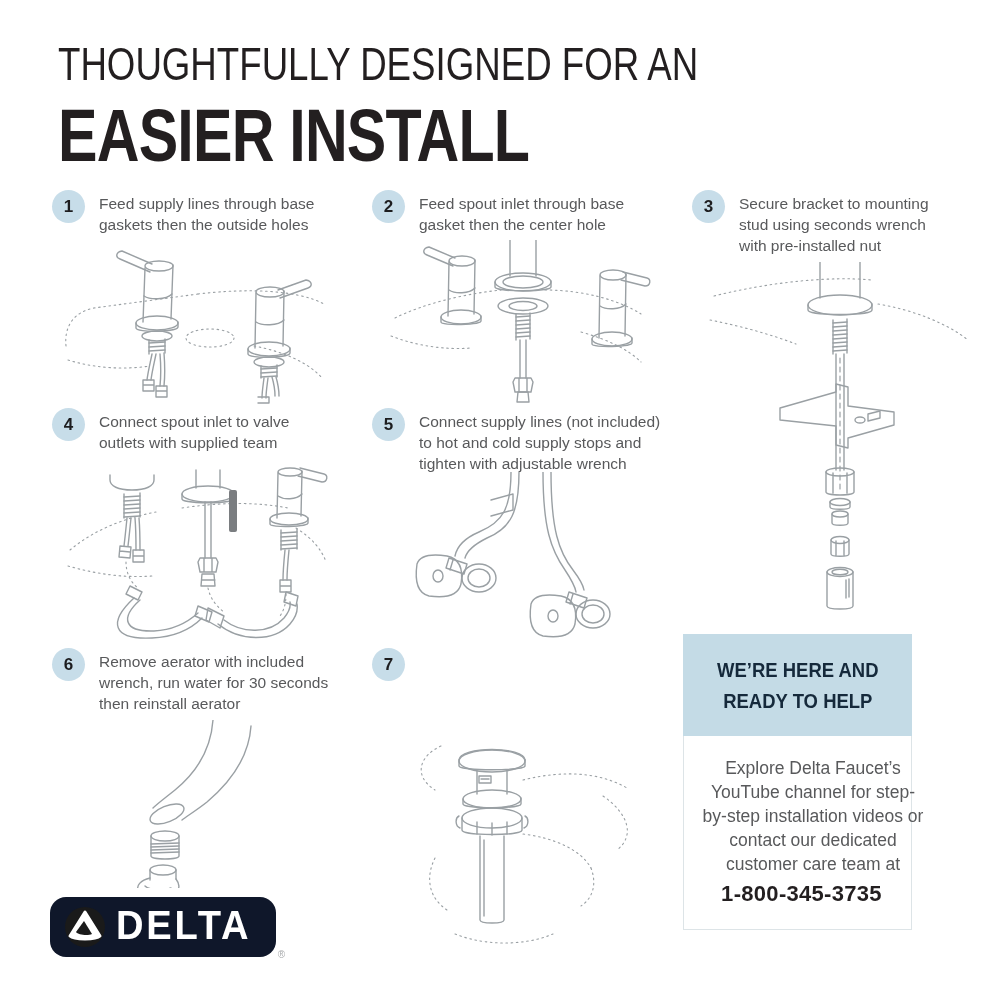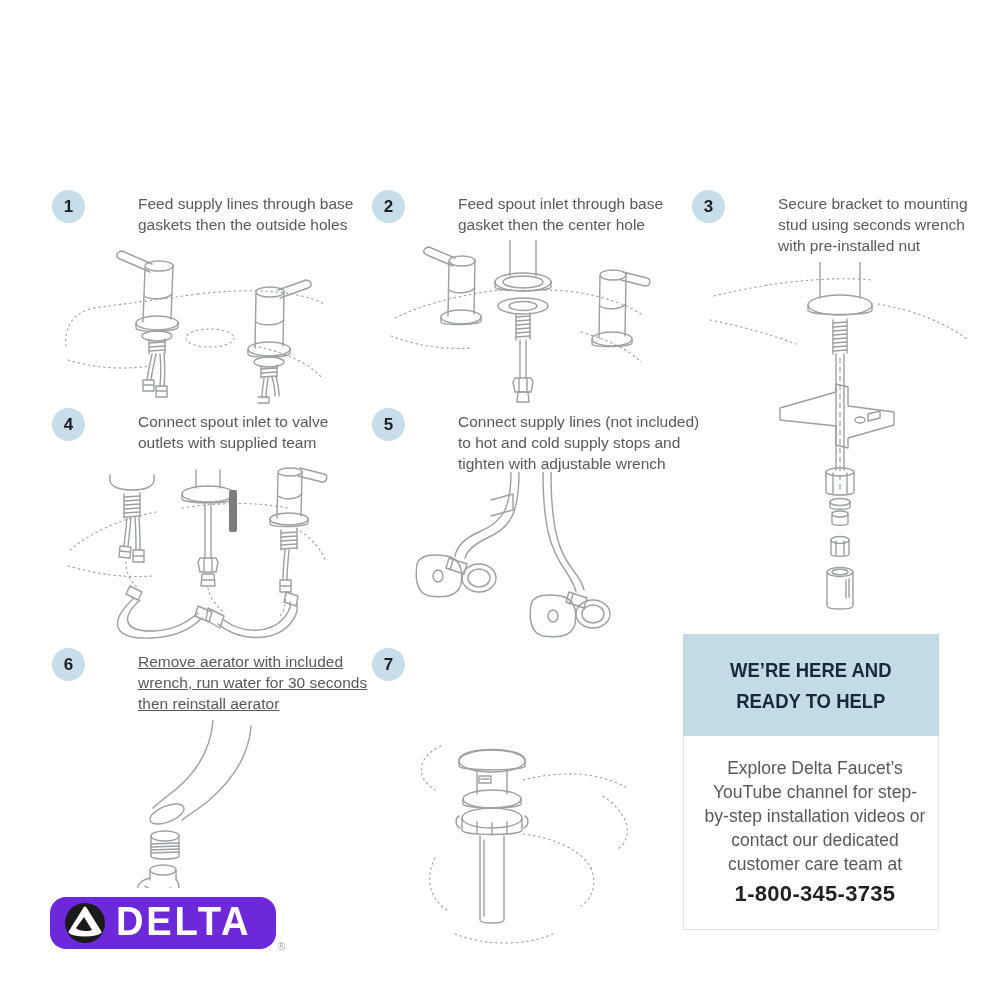--- a/index.html
+++ b/index.html
@@ -9,49 +9,53 @@
   .title-wrap{position:absolute;left:58px;top:36px;}
   .title-line1{font-size:47px;font-weight:400;letter-spacing:0px;white-space:nowrap;
                transform:scaleX(0.78);transform-origin:left top;color:#231f20;}
   .title-line2{font-size:74px;font-weight:700;letter-spacing:-1px;white-space:nowrap;
                transform:scaleX(0.80);transform-origin:left top;color:#231f20;margin-top:2px;}
   
   .step{position:absolute;display:flex;gap:14px;}
   .step-badge{width:33px;height:33px;border-radius:50%;background:#c7dde9;flex:none;
               display:flex;align-items:center;justify-content:center;
               font-size:17px;font-weight:700;color:#1d1d1f;}
-  .step-text{font-size:15.5px;line-height:21px;color:#58595b;padding-top:3px;margin-left:39px;}
+  .step-text{font-size:15.5px;line-height:21px;color:#58595b;padding-top:3px;}
   
   svg.art *{stroke:#9aa0a4;fill:none;stroke-width:1.4;stroke-linecap:round;stroke-linejoin:round;}
   svg.art .dot{stroke-dasharray:1.6 3.6;stroke-width:1.1;}
   svg.art .dash{stroke-dasharray:5 4;stroke-width:1.2;}
   svg.art .darkrod{fill:#7a7d80;stroke:none;}
   
-  .help-box{position:absolute;left:683px;top:634px;width:256px;}
+  .help-box{position:absolute;left:683px;top:634px;width:229px;}
   .help-header{height:102px;background:#c4dbe6;display:flex;flex-direction:column;
                align-items:center;justify-content:center;}
   .help-header .hl{font-size:21px;font-weight:700;color:#15293b;line-height:31px;
                    transform:scaleX(0.88);transform-origin:center;white-space:nowrap;}
   .help-body{border:1px solid #dde4e7;border-top:none;background:#fff;
              padding:20px 10px 22px 18px;text-align:center;}
   .help-text{font-size:17.5px;line-height:24px;color:#58595b;width:222px;margin:0 auto;}
   .help-phone{font-size:22px;font-weight:700;color:#231f20;margin-top:5px;letter-spacing:0.3px;}
   
-  .delta-logo{position:absolute;left:50px;top:897px;width:226px;height:52px;background:#6d28d9;
+  .delta-logo{position:absolute;left:50px;top:897px;width:226px;height:60px;background:#0f172a;
               border-radius:16px;display:flex;align-items:center;}
   .delta-badge{margin-left:13px;flex:none;}
   .delta-word{color:#ffffff;font-size:41px;font-weight:700;letter-spacing:3px;margin-left:9px;
               transform:scaleX(0.93);transform-origin:left center;padding-bottom:3px;}
   .delta-reg{position:absolute;right:-9px;bottom:-3px;font-size:10px;color:#a9abad;}
 </style>
 </head>
 <body>
 
 <div id="canvas">
 
+  <div class="title-wrap">
+    <div class="title-line1">THOUGHTFULLY DESIGNED FOR AN</div>
+    <div class="title-line2">EASIER INSTALL</div>
+  </div>
 
   <div class="step" style="left:52px;top:190px;">
     <div class="step-badge">1</div>
     <div class="step-text" style="width:222px;">Feed supply lines through base gaskets then the outside holes</div>
   </div>
   <div class="step" style="left:372px;top:190px;">
     <div class="step-badge">2</div>
     <div class="step-text" style="width:222px;">Feed spout inlet through base gasket then the center hole</div>
   </div>
   <div class="step" style="left:692px;top:190px;">
@@ -227,21 +231,21 @@
     <path d="M156,0 C156,58 164,80 178,98 C184,106 188,112 189,118"></path>
     <path d="M174,120 L192,126 L189,136 L171,130 Z M178,122 L175,132"></path>
     <ellipse cx="198" cy="142" rx="17" ry="14"></ellipse>
     <ellipse cx="198" cy="142" rx="11" ry="9"></ellipse>
     <path d="M136,132 Q132,160 148,164 Q176,168 180,152 Q184,128 166,124 Q140,120 136,132 Z"></path>
     <ellipse cx="158" cy="144" rx="5" ry="6"></ellipse>
   </svg>
 
   <div class="step" style="left:52px;top:648px;">
     <div class="step-badge">6</div>
-    <div class="step-text" style="width:252px;text-decoration:underline;">Remove aerator with included wrench, run water for 30 seconds then reinstall aerator</div>
+    <div class="step-text" style="width:252px;">Remove aerator with included wrench, run water for 30 seconds then reinstall aerator</div>
   </div>
   <div class="step" style="left:372px;top:648px;">
     <div class="step-badge">7</div>
   </div>
 
   <svg class="art" style="position:absolute;left:85px;top:720px;" width="235" height="168" viewBox="0 0 235 168">
     <path d="M128,0 C126,28 112,52 90,70 C80,78 72,84 68,88"></path>
     <path d="M166,6 C164,36 148,60 122,82 C112,90 102,96 97,100"></path>
     <ellipse cx="82" cy="94" rx="18" ry="8" transform="rotate(-22 82 94)"></ellipse>
     <ellipse cx="80" cy="116" rx="14" ry="5"></ellipse>

